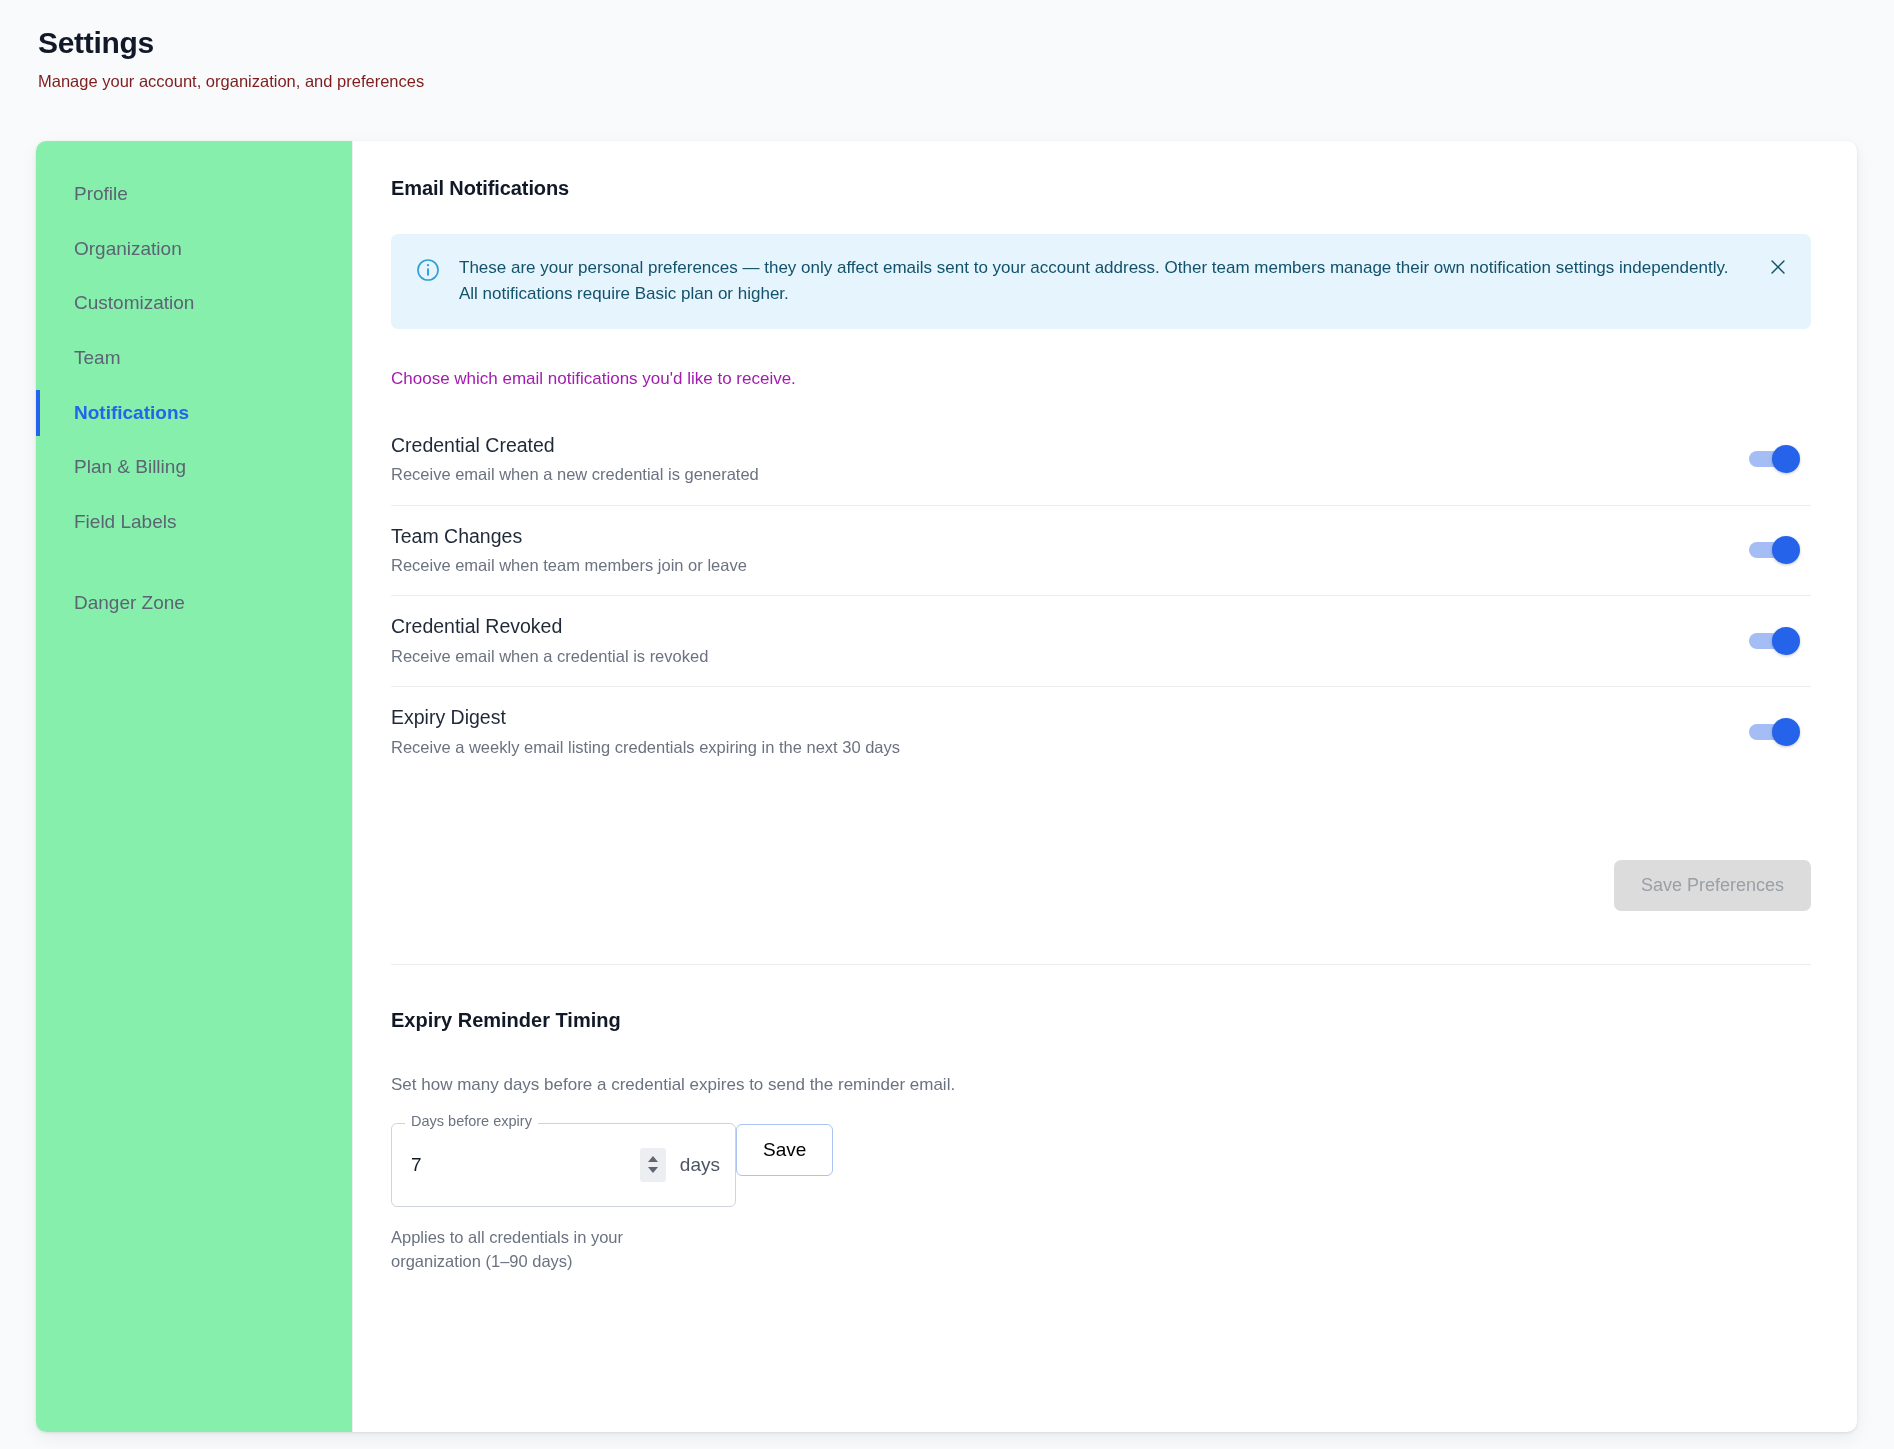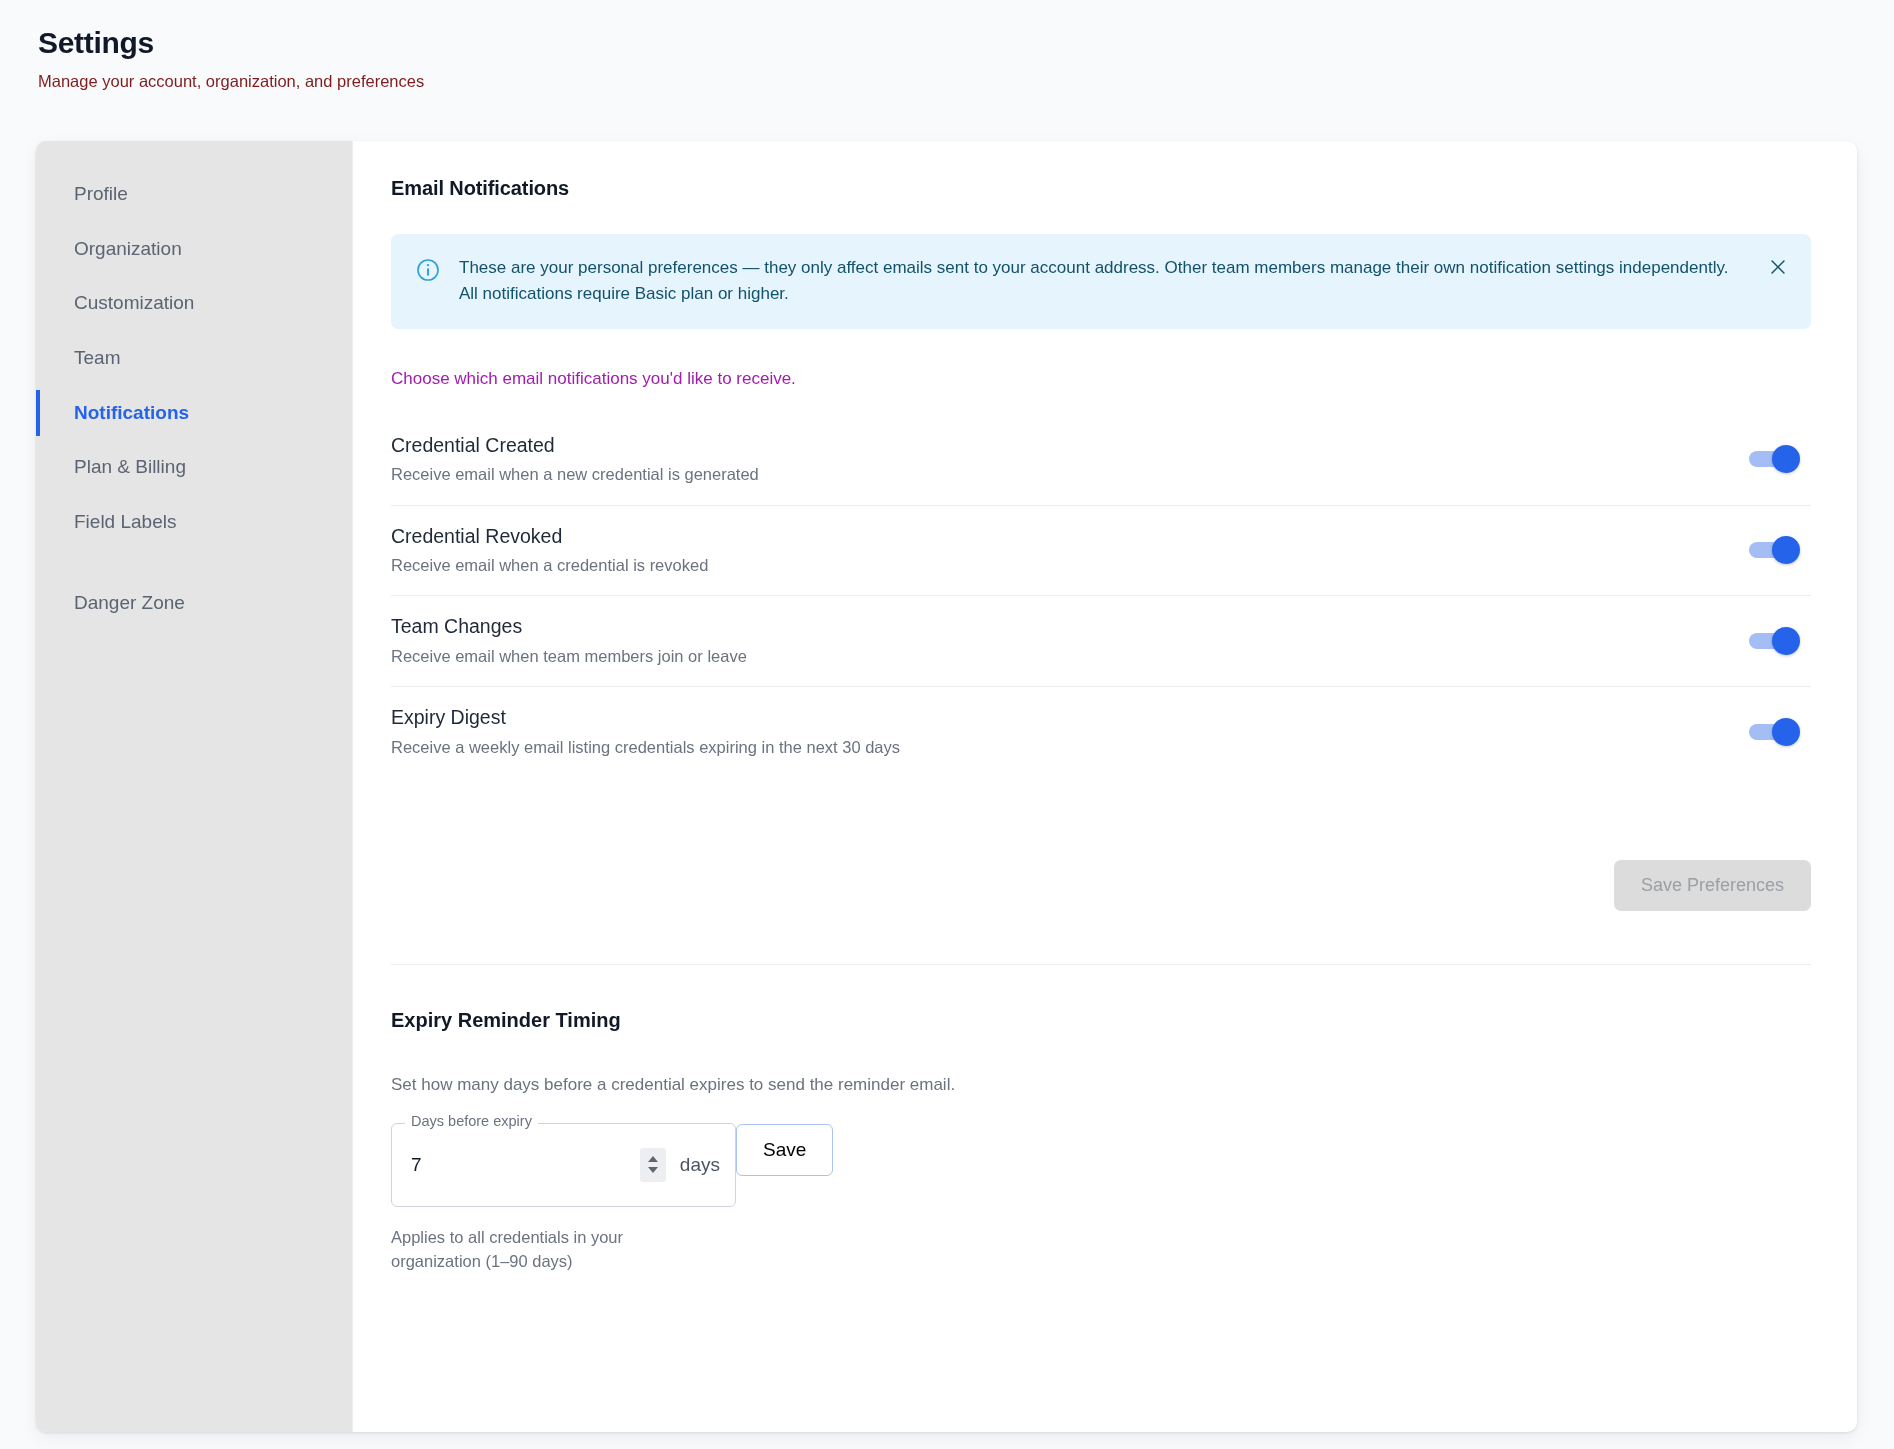--- a/index.html
+++ b/index.html
@@ -50,21 +50,21 @@
     border-radius: 10px;
     box-shadow: 0 1px 3px rgba(16,24,40,0.10), 0 6px 18px rgba(16,24,40,0.06);
     display: flex;
     overflow: hidden;
   }
 
   
   .sidebar {
     width: 317px;
     flex: 0 0 317px;
-    background: #e5e5e5;
+    background: #86efac;
     border-right: 1px solid #eceef0;
     padding-top: 26px;
   }
   .nav-item {
     position: relative;
     padding: 15px 0 15px 38px;
     font-size: 19px;
     color: #5b6472;
     font-weight: 400;
     line-height: 1.3;
@@ -379,33 +379,33 @@
             <div class="row-desc">Receive email when a new credential is generated</div>
           </div>
           <div class="switch">
             <div class="switch-track"></div>
             <div class="switch-thumb"></div>
           </div>
         </div>
 
         <div class="row">
           <div>
-            <div class="row-label">Credential Revoked</div>
-            <div class="row-desc">Receive email when a credential is revoked</div>
+            <div class="row-label">Team Changes</div>
+            <div class="row-desc">Receive email when team members join or leave</div>
           </div>
           <div class="switch">
             <div class="switch-track"></div>
             <div class="switch-thumb"></div>
           </div>
         </div>
 
         <div class="row">
           <div>
-            <div class="row-label">Team Changes</div>
-            <div class="row-desc">Receive email when team members join or leave</div>
+            <div class="row-label">Credential Revoked</div>
+            <div class="row-desc">Receive email when a credential is revoked</div>
           </div>
           <div class="switch">
             <div class="switch-track"></div>
             <div class="switch-thumb"></div>
           </div>
         </div>
 
         <div class="row">
           <div>
             <div class="row-label">Expiry Digest</div>

